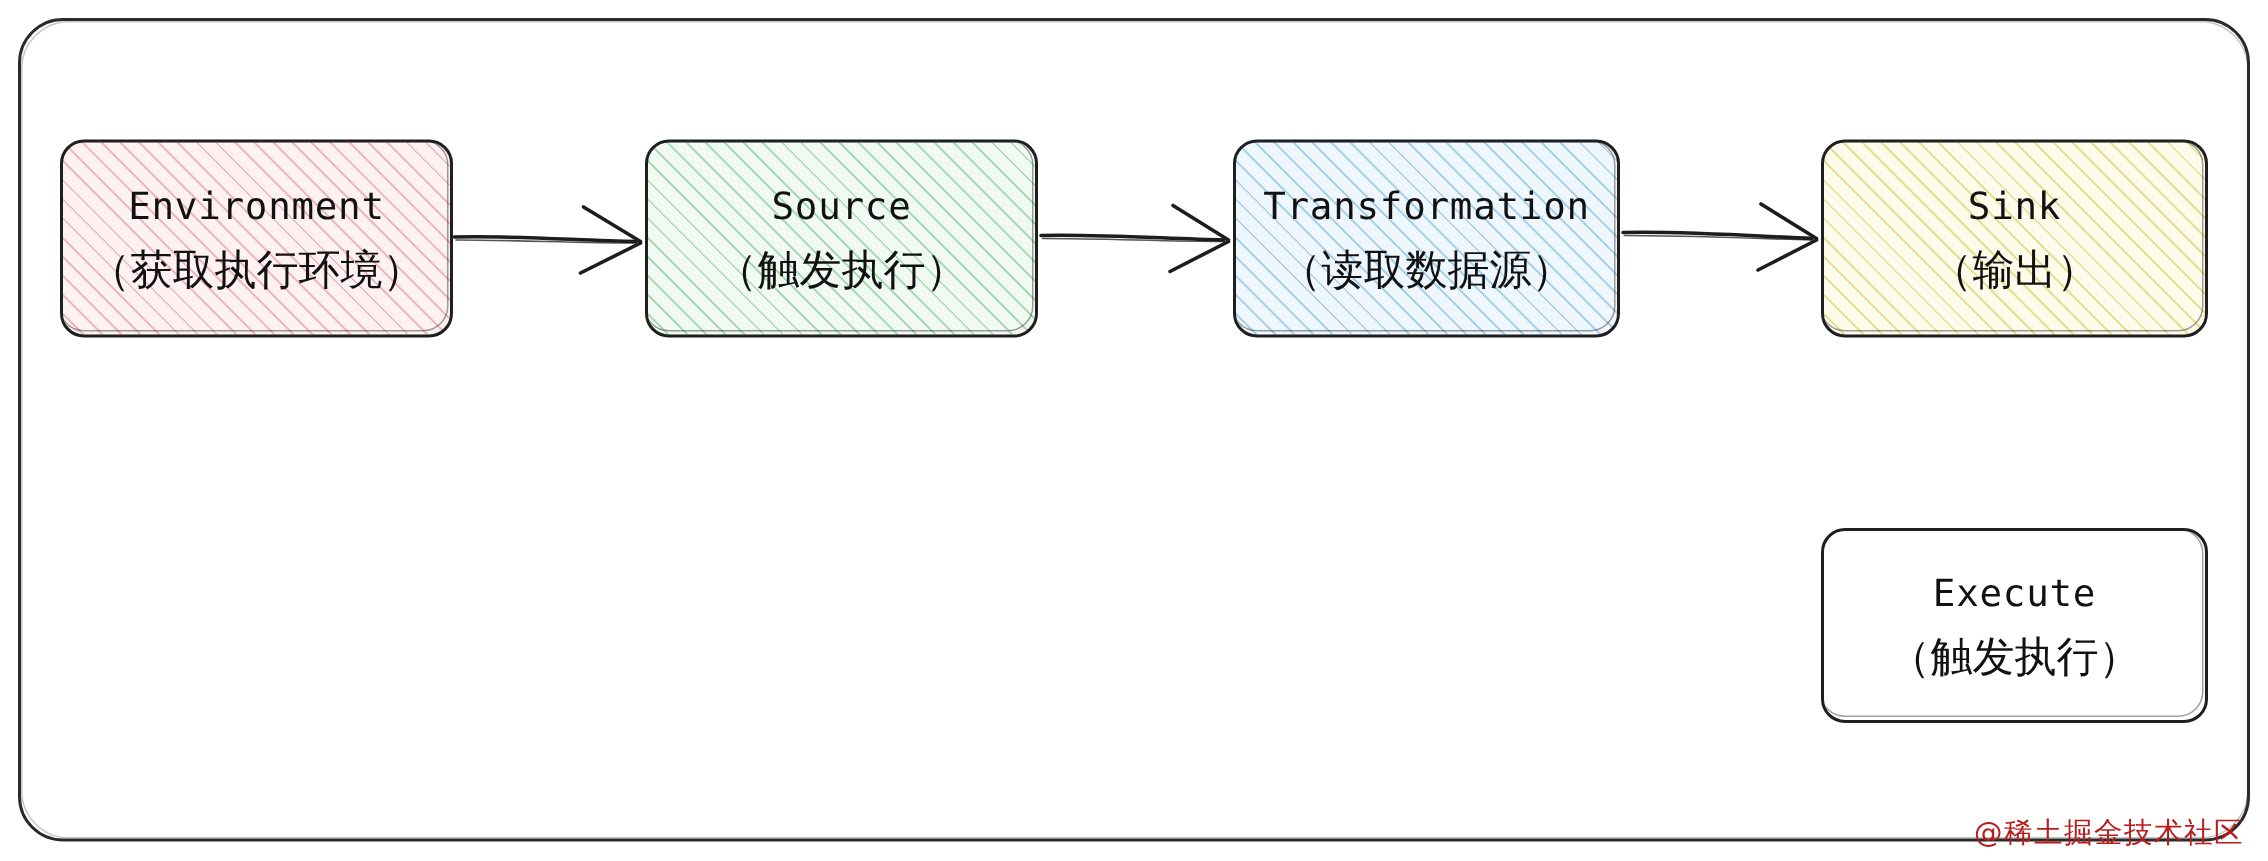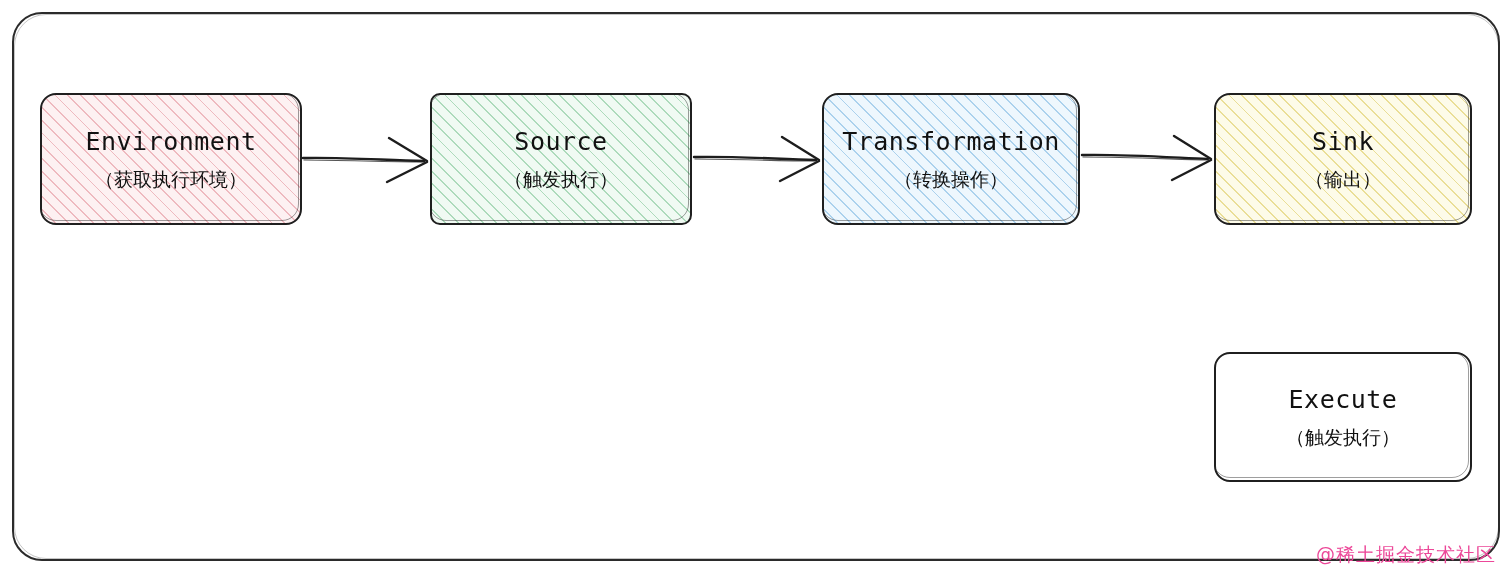--- a/index.html
+++ b/index.html
@@ -69,21 +69,21 @@
     font-family: "DejaVu Sans Mono", "Liberation Mono", monospace;
     font-size: 25px;
     letter-spacing: 0.5px;
     color: #111111;
     line-height: 1;
     white-space: nowrap;
   }
   .node .label-zh {
     position: relative;
     font-family: "DejaVu Sans", "Liberation Sans", sans-serif;
-    font-size: 19px;
+    font-size: 28px;
     color: #111111;
     line-height: 1;
     white-space: nowrap;
   }
 
   
   .hatch-pink {
     background-color: #fdf1f2;
     background-image: repeating-linear-gradient(45deg,
         rgba(226,140,150,0.55) 0px,
@@ -91,21 +91,20 @@
         rgba(0,0,0,0) 1.3px,
         rgba(0,0,0,0) 9px);
   }
   .hatch-green {
     background-color: #f0faf3;
     background-image: repeating-linear-gradient(45deg,
         rgba(106,187,132,0.50) 0px,
         rgba(106,187,132,0.50) 1.3px,
         rgba(0,0,0,0) 1.3px,
         rgba(0,0,0,0) 9px);
-    border-radius: 10px;
   }
   .hatch-blue {
     background-color: #eef7fd;
     background-image: repeating-linear-gradient(45deg,
         rgba(110,175,222,0.52) 0px,
         rgba(110,175,222,0.52) 1.3px,
         rgba(0,0,0,0) 1.3px,
         rgba(0,0,0,0) 9px);
     text-align: center;
   }
@@ -131,21 +130,21 @@
     pointer-events: none;
   }
 
   
   .watermark {
     position: absolute;
     right: 16px;
     bottom: 6px;
     font-family: "DejaVu Sans", "Liberation Sans", sans-serif;
     font-size: 19px;
-    color: #ec4899;
+    color: #b91c1c;
     letter-spacing: 1px;
     white-space: nowrap;
     margin-top: 23px;
   }
 </style>
 </head>
 <body>
 
 <div id="canvas">
 
@@ -160,21 +159,21 @@
 
   <div class="node hatch-green" style="left:430px; top:93px; width:262px; height:132px;">
     <span class="ghost-edge"></span>
     <span class="label-en">Source</span>
     <span class="label-zh">（触发执行）</span>
   </div>
 
   <div class="node hatch-blue" style="left:822px; top:93px; width:258px; height:132px;">
     <span class="ghost-edge"></span>
     <span class="label-en">Transformation</span>
-    <span class="label-zh">（转换操作）</span>
+    <span class="label-zh">（读取数据源）</span>
   </div>
 
   <div class="node fill-plain" style="left:1214px; top:352px; width:258px; height:130px;">
     <span class="ghost-edge"></span>
     <span class="label-en">Execute</span>
     <span class="label-zh">（触发执行）</span>
   </div>
 
   <div class="node hatch-yellow" style="left:1214px; top:93px; width:258px; height:132px;">
     <span class="ghost-edge"></span>

